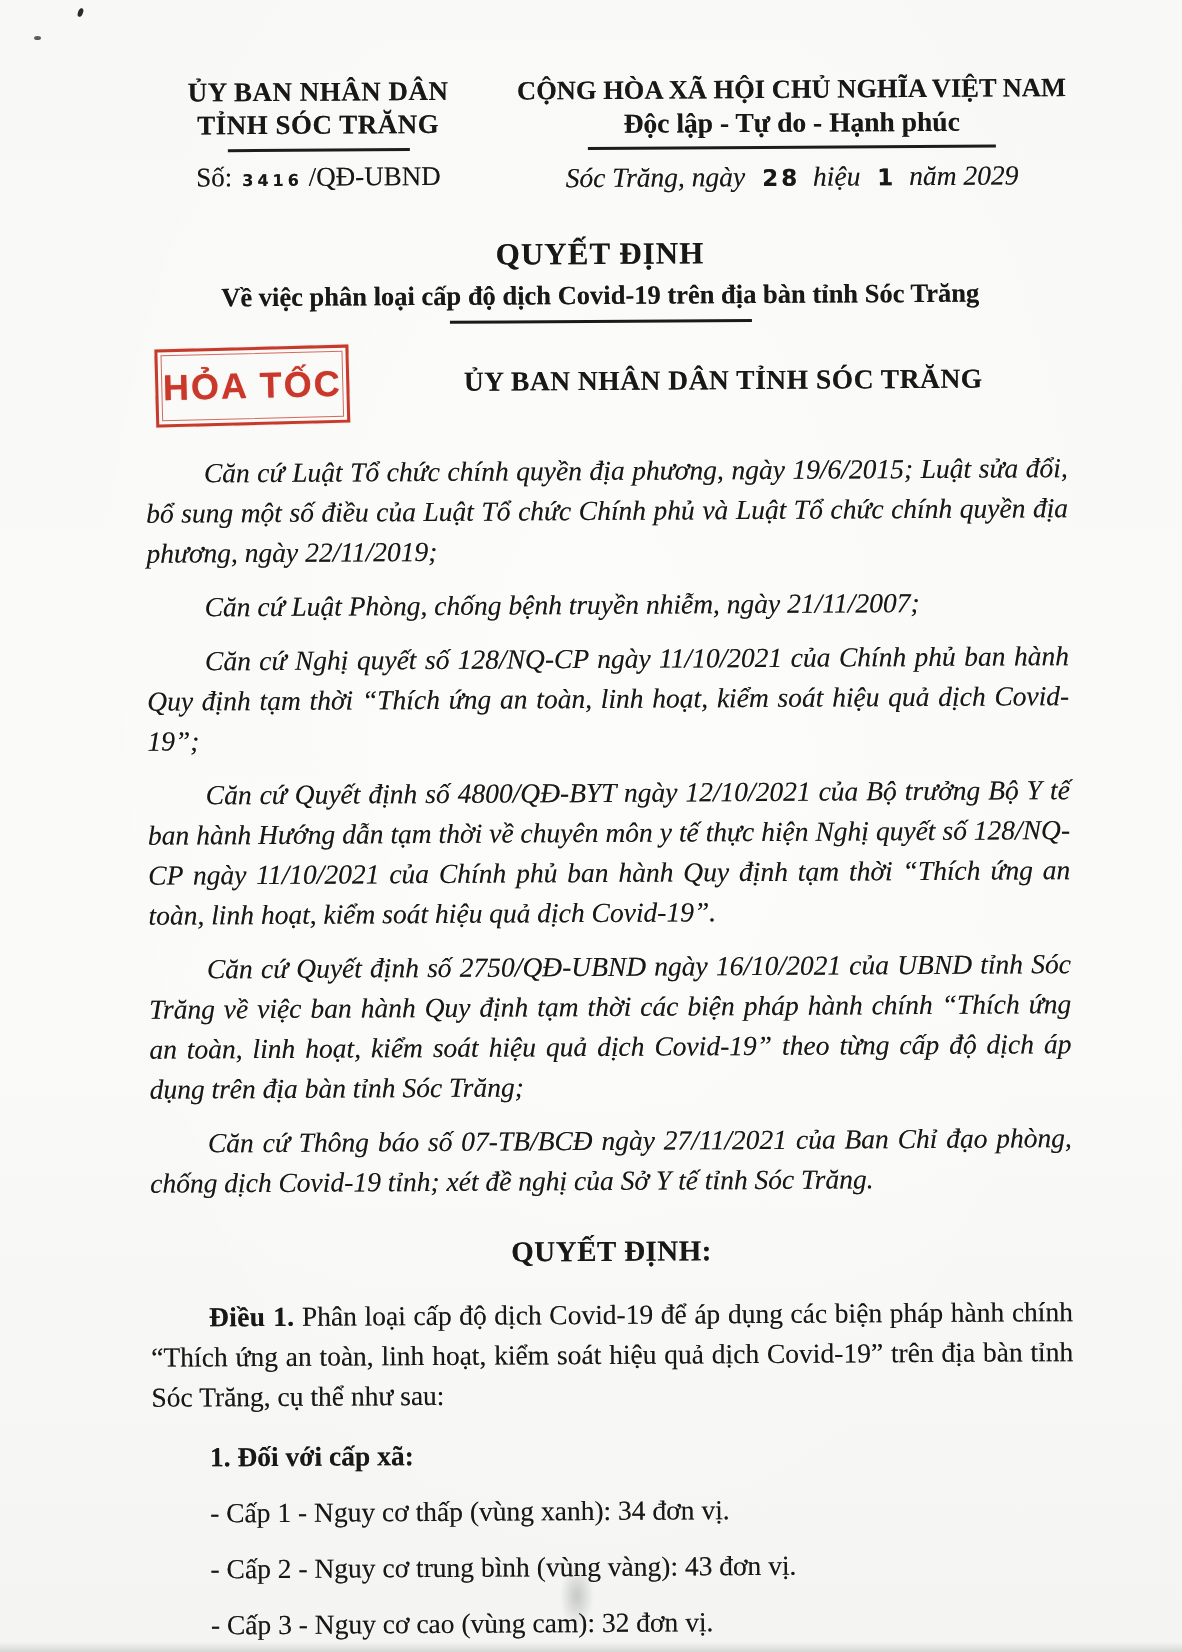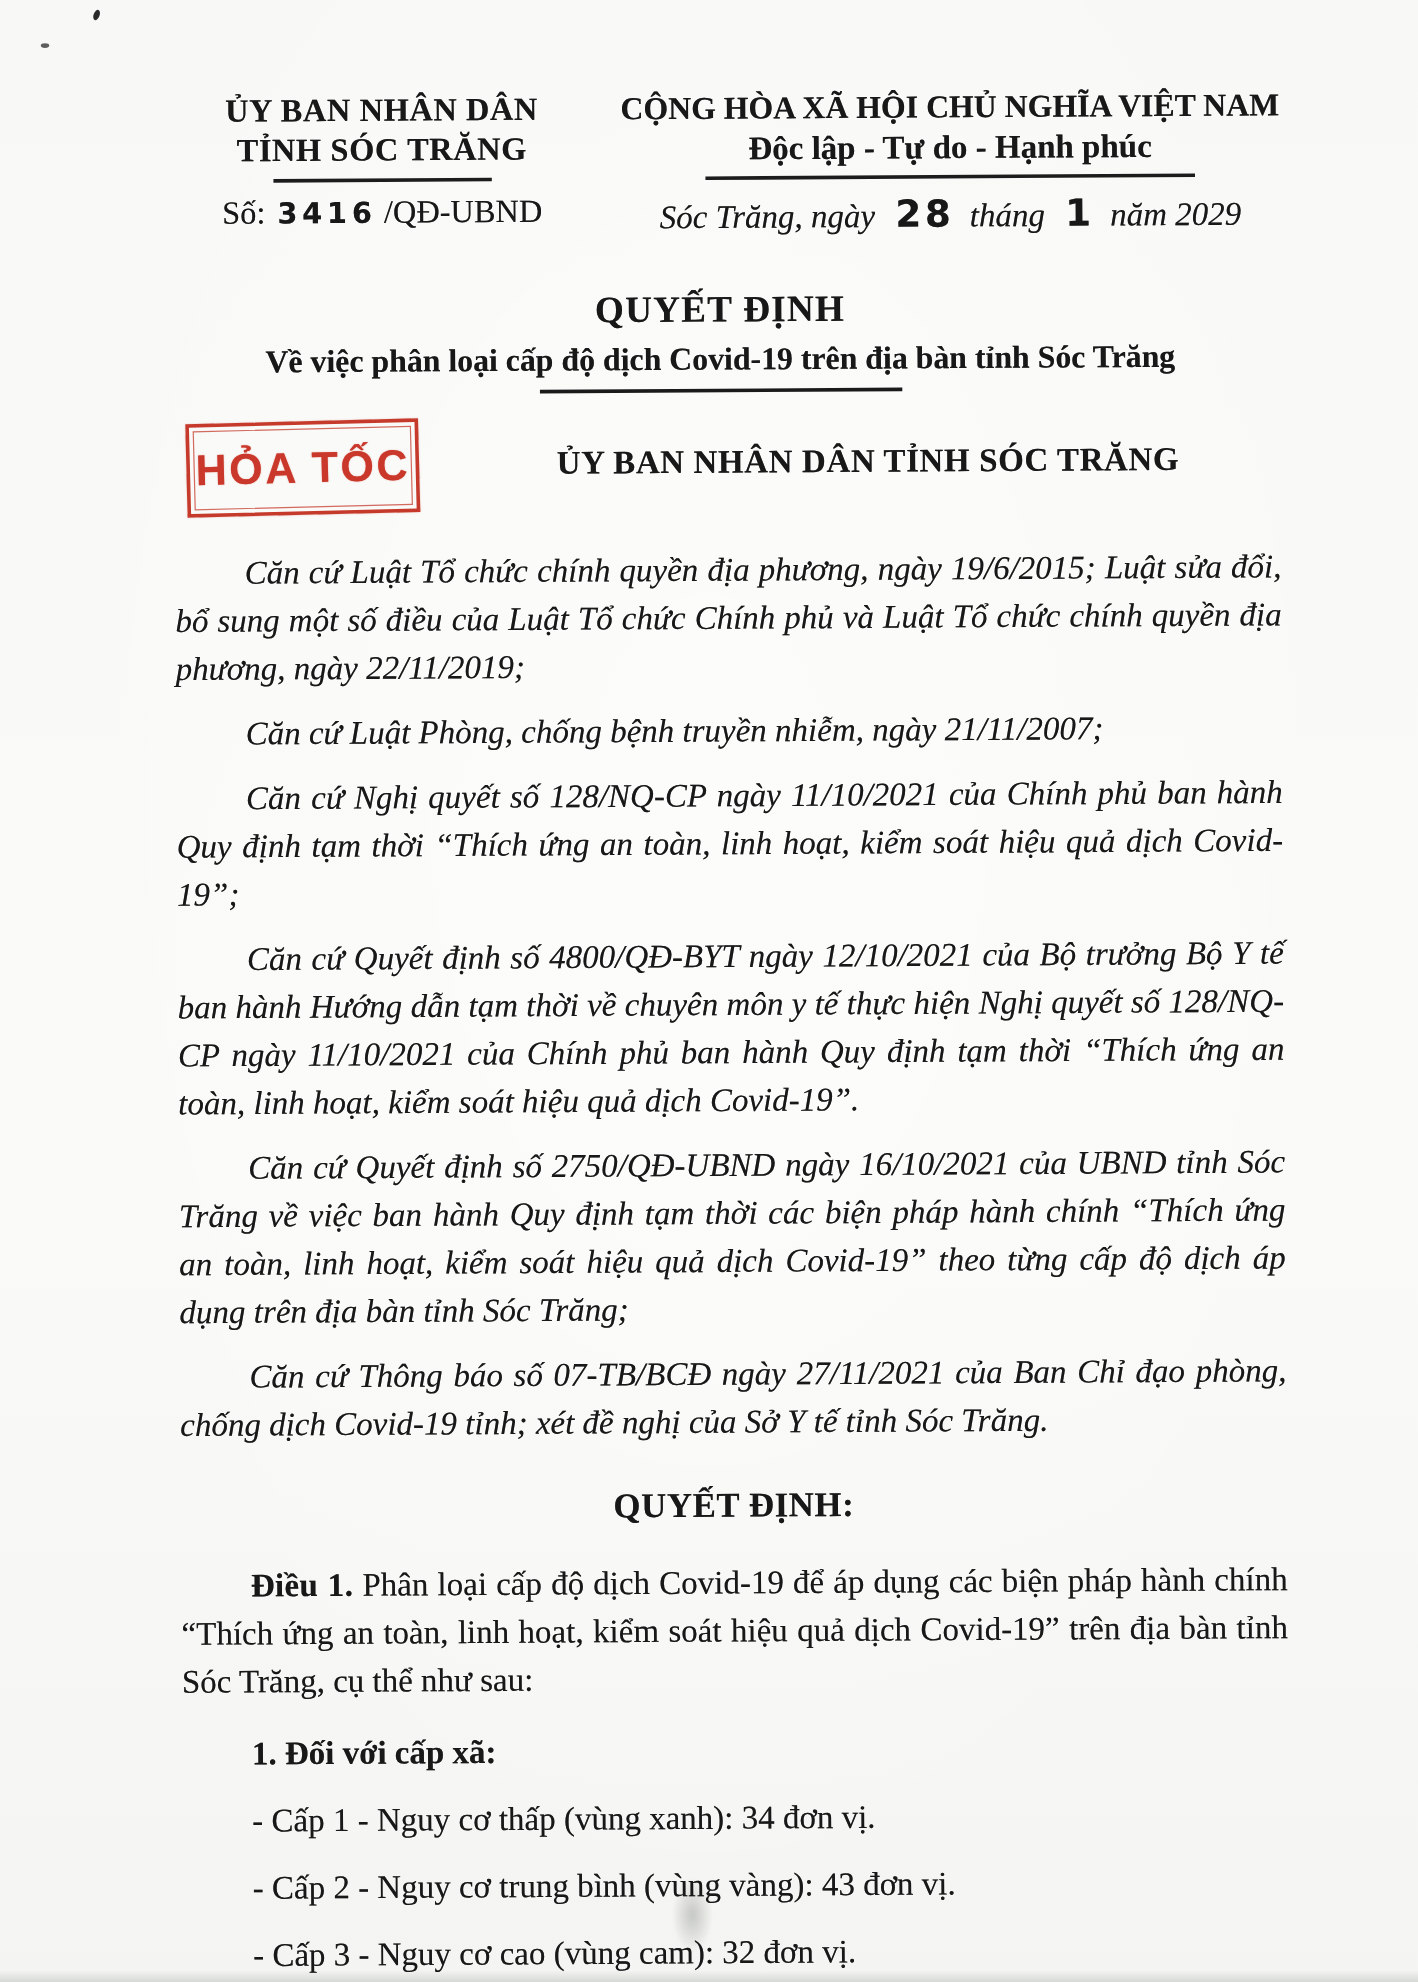--- a/index.html
+++ b/index.html
@@ -49,21 +49,21 @@
     background: #1c1c1c;
     margin: 7px auto 10px auto;
   }
   .so-line {
     font-size: 27px;
     white-space: nowrap;
   }
   .stamp-num {
     font-family: "DejaVu Sans", "Liberation Sans", sans-serif;
     font-weight: bold;
-    font-size: 24px;
+    font-size: 16px;
     letter-spacing: 4px;
     margin: 0 6px 0 10px;
   }
   .header-right {
     flex: 1;
     text-align: center;
     padding-left: 10px;
   }
   .header-right .rep1 {
     font-weight: bold;
@@ -80,21 +80,21 @@
     width: 408px;
     height: 2.5px;
     background: #1c1c1c;
     margin: 5px auto 12px auto;
   }
   .date-line {
     font-style: italic;
     font-size: 27.5px;
     white-space: nowrap;
   }
-  .date-line .stamp-num { font-size: 31px; letter-spacing: 3px; font-style: normal; }
+  .date-line .stamp-num { font-size: 23px; letter-spacing: 3px; font-style: normal; }
 
   
   .title-block {
     margin-top: 42px;
     text-align: center;
     padding-left: 25px;
   }
   .main-title {
     font-weight: bold;
     font-size: 31px;
@@ -231,21 +231,21 @@
           <span>Số:</span><span class="stamp-num">3416</span><span>/QĐ-UBND</span>
         </div>
       </div>
       <div class="header-right">
         <div class="rep1">CỘNG HÒA XÃ HỘI CHỦ NGHĨA VIỆT NAM</div>
         <div class="rep2">Độc lập - Tự do - Hạnh phúc</div>
         <div class="hr-right"></div>
         <div class="date-line">
           <span>Sóc Trăng, ngày</span>
           <span class="stamp-num">28</span>
-          <span>tháng</span>
+          <span>hiệu</span>
           <span class="stamp-num">1</span>
           <span>năm 2029</span>
         </div>
       </div>
     </div>
 
     <div class="title-block">
       <div class="main-title">QUYẾT ĐỊNH</div>
       <div class="subject-line">Về việc phân loại cấp độ dịch Covid-19 trên địa bàn tỉnh Sóc Trăng</div>
       <div class="subject-underline"></div>

